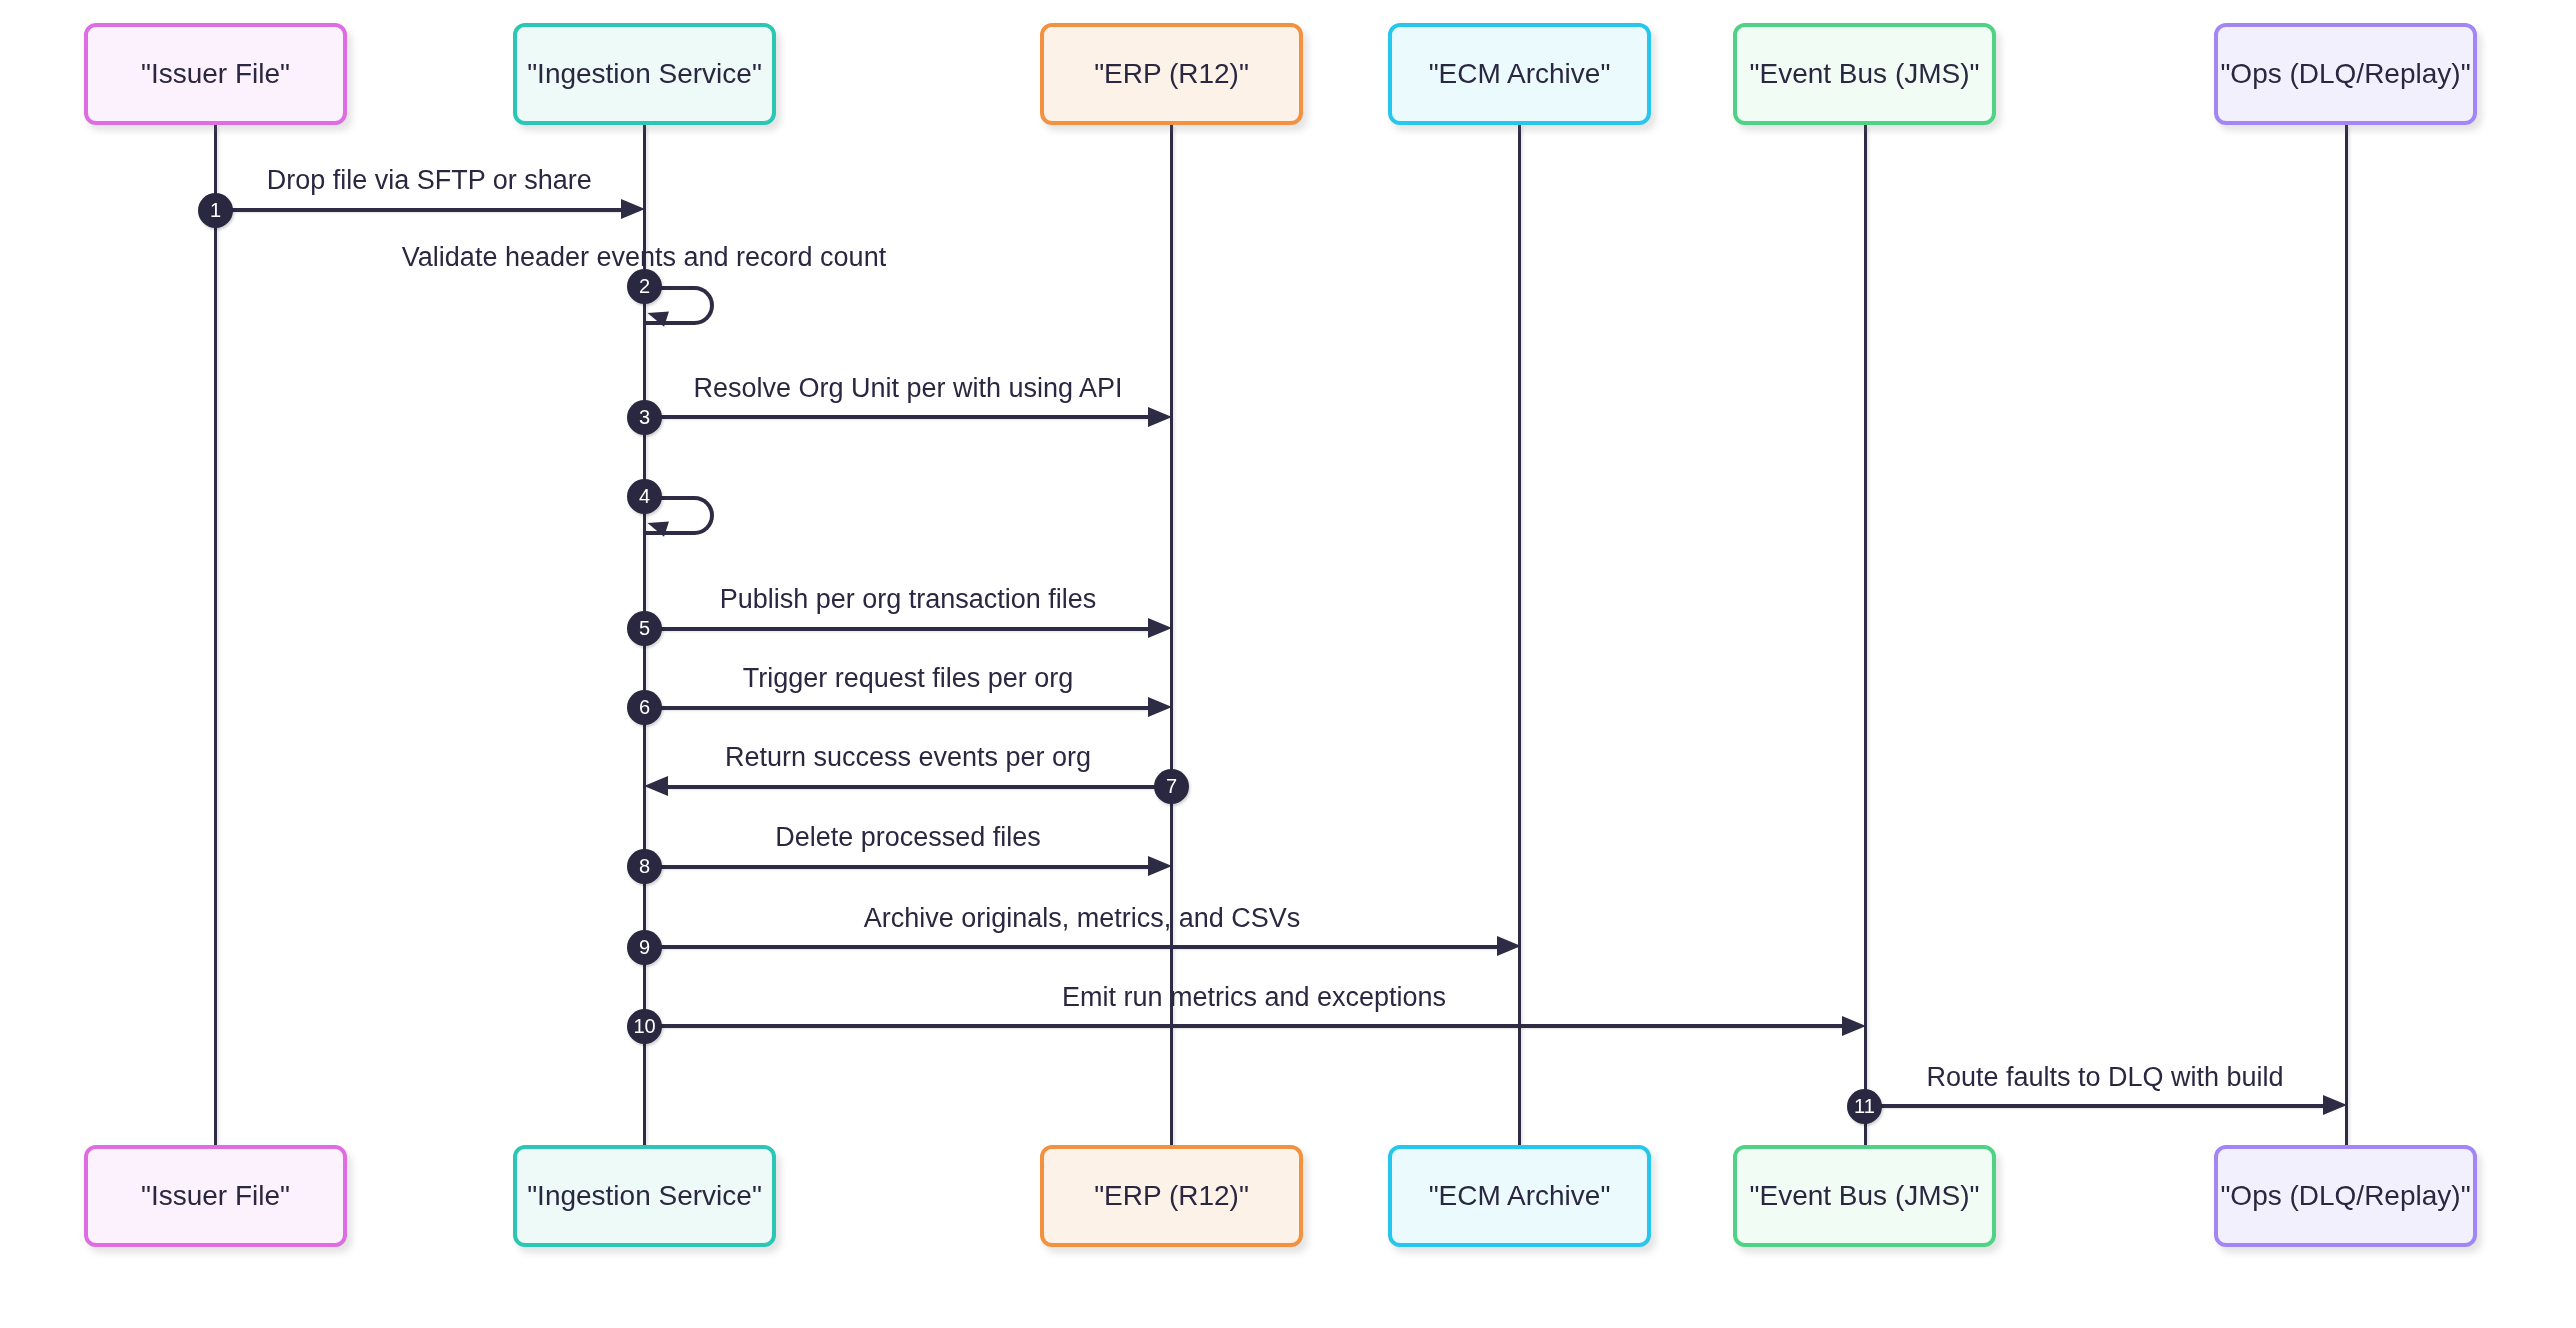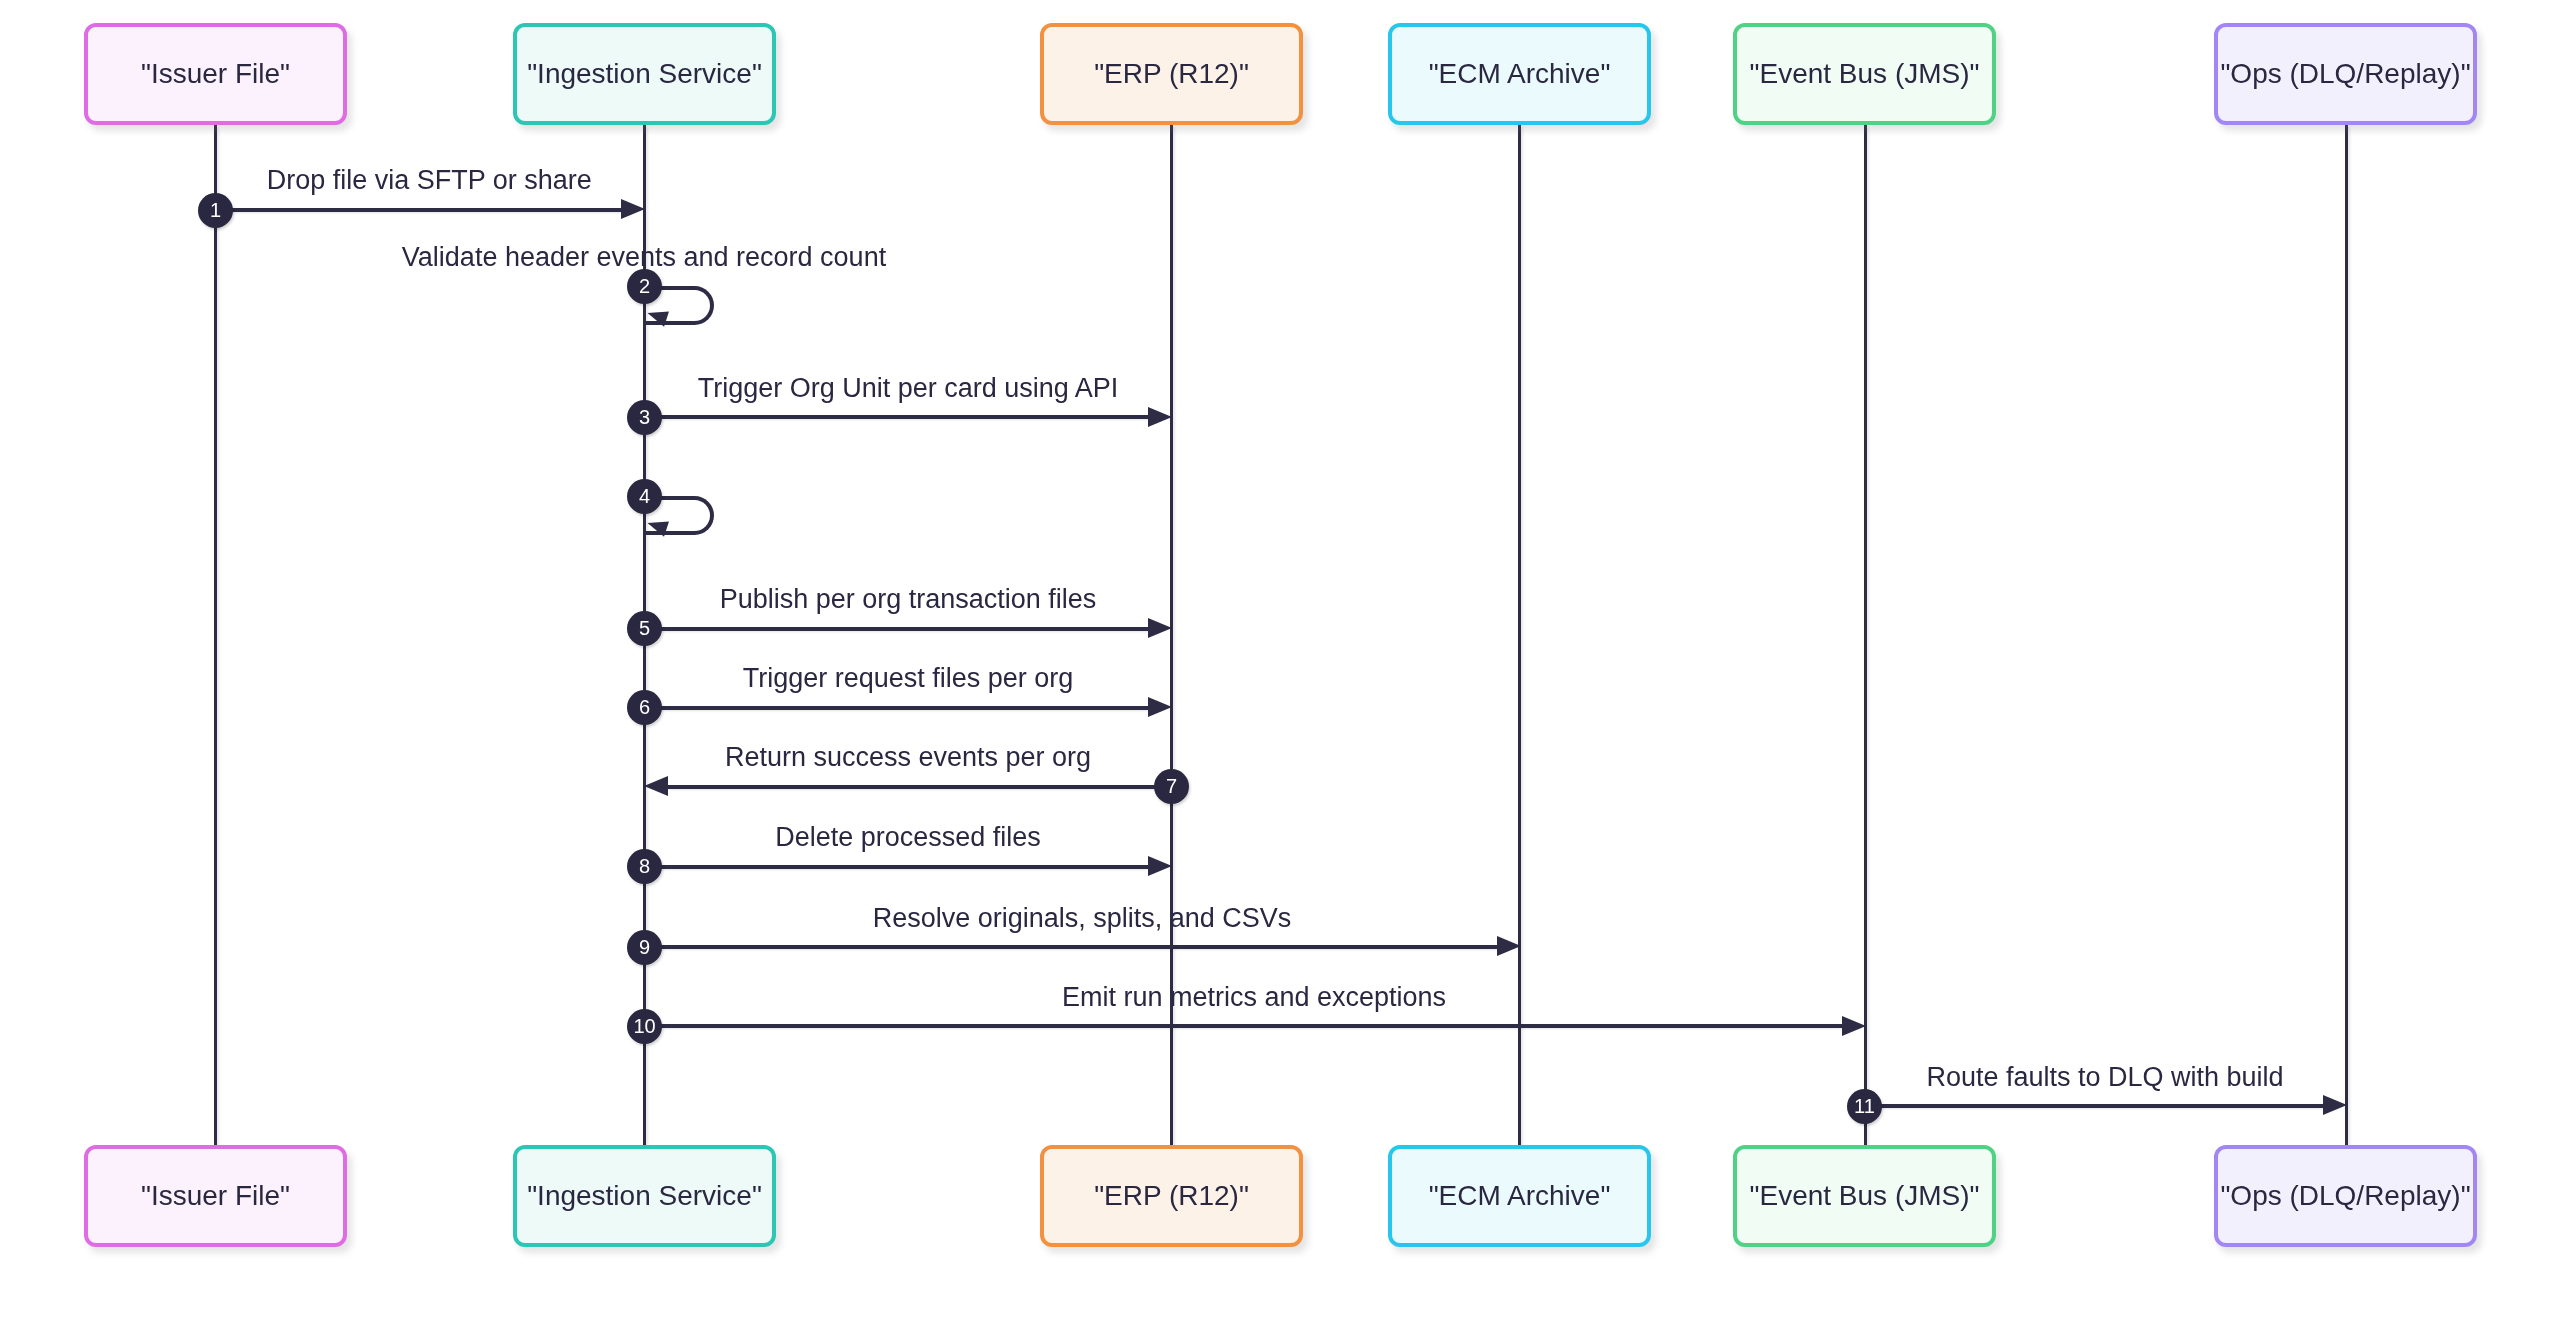--- a/index.html
+++ b/index.html
@@ -121,21 +121,21 @@
   <div class="msg-label" style="left:-6.7px;top:164px">Drop file via SFTP or share</div>
   <div class="msg-line" style="left:215px;top:208px;width:410px"></div>
   <div class="head-r" style="left:621px;top:199px"></div>
   <div class="msg-num" style="left:198px;top:193px">1</div>
 
   <div class="msg-label" style="left:208px;top:241px">Validate header events and record count</div>
   <div class="self-arc" style="left:644px;top:286px"></div>
   <div class="self-head" style="left:647px;top:308px"></div>
   <div class="msg-num" style="left:627px;top:269px">2</div>
 
-  <div class="msg-label" style="left:472px;top:372px">Trigger Org Unit per card using API</div>
+  <div class="msg-label" style="left:472px;top:372px">Resolve Org Unit per with using API</div>
   <div class="msg-line" style="left:644px;top:415px;width:508px"></div>
   <div class="head-r" style="left:1148px;top:407px"></div>
   <div class="msg-num" style="left:627px;top:400px">3</div>
 
   <div class="self-arc" style="left:644px;top:496px"></div>
   <div class="self-head" style="left:647px;top:518px"></div>
   <div class="msg-num" style="left:627px;top:479px">4</div>
 
   <div class="msg-label" style="left:472px;top:583px">Publish per org transaction files</div>
   <div class="msg-line" style="left:644px;top:627px;width:508px"></div>
@@ -150,21 +150,21 @@
   <div class="msg-label" style="left:472px;top:741px">Return success events per org</div>
   <div class="msg-line" style="left:667px;top:785px;width:504px"></div>
   <div class="head-l" style="left:644px;top:776px"></div>
   <div class="msg-num" style="left:1154px;top:769px">7</div>
 
   <div class="msg-label" style="left:472px;top:821px">Delete processed files</div>
   <div class="msg-line" style="left:644px;top:865px;width:508px"></div>
   <div class="head-r" style="left:1148px;top:856px"></div>
   <div class="msg-num" style="left:627px;top:849px">8</div>
 
-  <div class="msg-label" style="left:646px;top:902px">Resolve originals, splits, and CSVs</div>
+  <div class="msg-label" style="left:646px;top:902px">Archive originals, metrics, and CSVs</div>
   <div class="msg-line" style="left:644px;top:945px;width:857px"></div>
   <div class="head-r" style="left:1497px;top:936px"></div>
   <div class="msg-num" style="left:627px;top:930px">9</div>
 
   <div class="msg-label" style="left:818px;top:981px">Emit run metrics and exceptions</div>
   <div class="msg-line" style="left:644px;top:1024px;width:1202px"></div>
   <div class="head-r" style="left:1842px;top:1016px"></div>
   <div class="msg-num" style="left:627px;top:1009px">10</div>
 
   <div class="msg-label" style="left:1669px;top:1061px">Route faults to DLQ with build</div>

